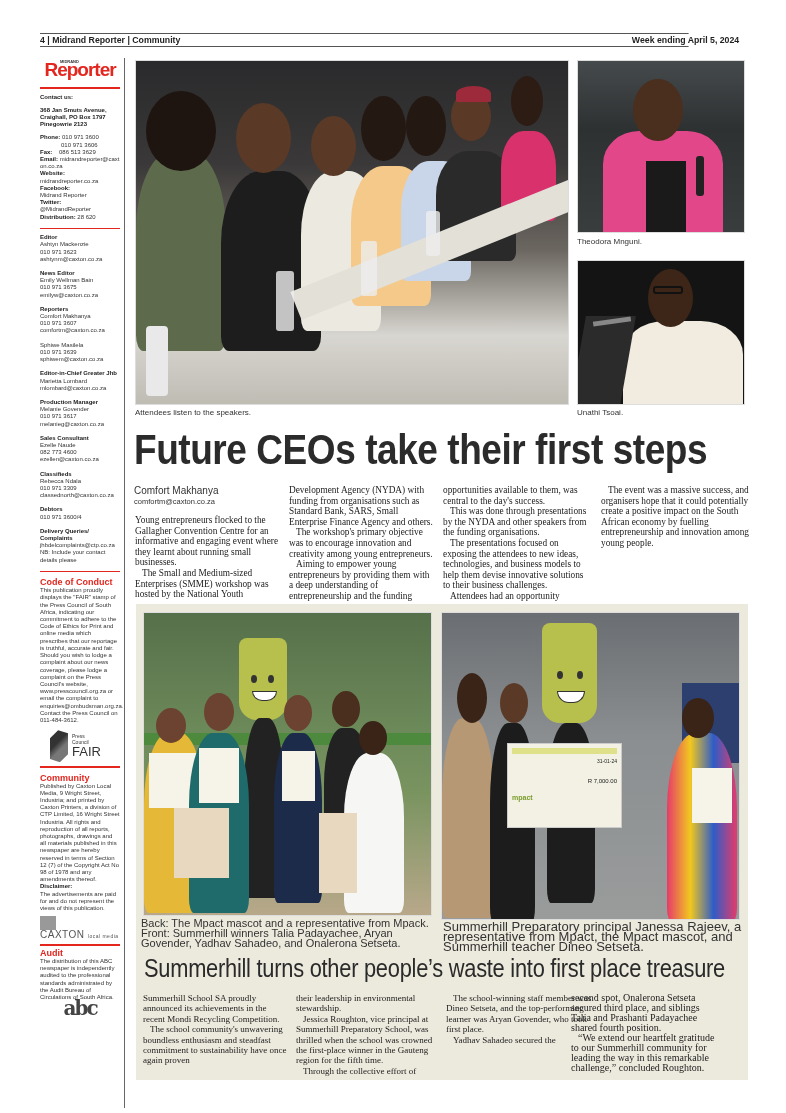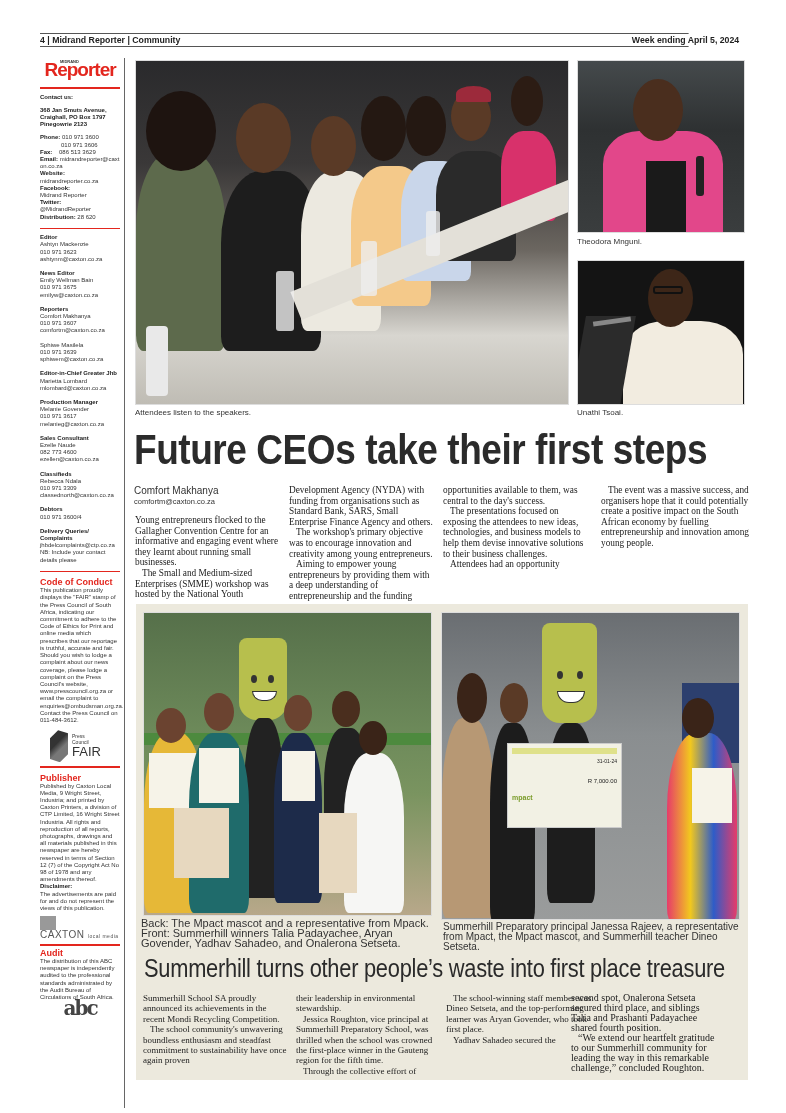--- a/index.html
+++ b/index.html
@@ -138,21 +138,21 @@
   <div>This publication proudly displays the "FAIR" stamp of the Press Council of South Africa, indicating our commitment to adhere to the Code of Ethics for Print and online media which prescribes that our reportage is truthful, accurate and fair. Should you wish to lodge a complaint about our news coverage, please lodge a complaint on the Press Council's website, www.presscouncil.org.za or email the complaint to enquiries@ombudsman.org.za. Contact the Press Council on 011-484-3612.</div>
   <div class="fair">
     <div class="mark"></div>
     <div class="txt">
         <div>Press</div>
         <div>Council</div>
         <div class="big">FAIR</div>
       </div>
   </div>
   <div class="redrule"></div>
-  <div class="sb-head">Publisher</div>
+  <div class="sb-head">Community</div>
   <div>Published by Caxton Local Media, 9 Wright Street, Industria; and printed by Caxton Printers, a division of CTP Limited, 16 Wright Street Industria. All rights and reproduction of all reports, photographs, drawings and all materials published in this newspaper are hereby reserved in terms of Section 12 (7) of the Copyright Act No 98 of 1978 and any amendments thereof.</div>
   <div class="b">Disclaimer:</div>
   <div>The advertisements are paid for and do not represent the views of this publication.</div>
   <div class="caxton">
     <div class="ic"></div>
     <div class="t"><span>CAXTON</span> <small>local media</small></div>
   </div>
   <div class="redrule" style="margin:1px 0 2px"></div>
   <div class="sb-head">Audit</div>
   <div>The distribution of this ABC newspaper is independently audited to the professional standards administrated by the Audit Bureau of Circulations of South Africa.</div>
@@ -210,20 +210,21 @@
   <p>Young entrepreneurs flocked to the Gallagher Convention Centre for an informative and engaging event where they learnt about running small businesses.</p>
   <p class="i">The Small and Medium-sized Enterprises (SMME) workshop was hosted by the National Youth</p>
 </div>
 <div class="col" style="left:289px;top:485px;width:145px">
   <p>Development Agency (NYDA) with funding from organisations such as Standard Bank, SARS, Small Enterprise Finance Agency and others.</p>
   <p class="i">The workshop's primary objective was to encourage innovation and creativity among young entrepreneurs.</p>
   <p class="i">Aiming to empower young entrepreneurs by providing them with a deep understanding of entrepreneurship and the funding</p>
 </div>
 <div class="col" style="left:443px;top:485px;width:150px">
   <p>opportunities available to them, was central to the day's success.</p>
+  <p class="i">This was done through presentations by the NYDA and other speakers from the funding organisations.</p>
   <p class="i">The presentations focused on exposing the attendees to new ideas, technologies, and business models to help them devise innovative solutions to their business challenges.</p>
   <p class="i">Attendees had an opportunity</p>
 </div>
 <div class="col" style="left:601px;top:485px;width:148px">
   <p class="i">The event was a massive success, and organisers hope that it could potentially create a positive impact on the South African economy by fuelling entrepreneurship and innovation among young people.</p>
 </div>
 
 <div class="feature"></div>
 
 <div class="photo" style="left:143px;top:612px;width:289px;height:304px;background:linear-gradient(180deg,#56704a 0%,#6d8a5a 40%,#7a9460 60%,#b8a88a 100%)">
@@ -265,21 +266,21 @@
   <div class="person" style="left:225px;top:120px;width:70px;height:190px;background:linear-gradient(90deg,#e63b6a,#f2c81e,#2e5cc8,#e63b6a)"></div>
   <div class="head" style="left:240px;top:85px;width:32px;height:40px;background:#3a2418"></div>
   <div style="position:absolute;left:65px;top:130px;width:115px;height:85px;background:#f2f1e4;border:1px solid #ccc;font-size:5px;padding:4px">
     <div style="background:#dfe18a;height:6px;margin-bottom:4px"></div>
     <div style="text-align:right">31-01-24</div>
     <div style="text-align:right;font-size:6px;margin-top:14px">R 7,000.00</div>
     <div style="color:#7b9c2a;font-weight:bold;font-size:7px;margin-top:10px">mpact</div>
   </div>
   <div style="position:absolute;left:250px;top:155px;width:40px;height:55px;background:#f6f3e8"></div>
 </div>
-<div class="cap" style="left:443px;top:922px;width:300px;font-size:10px">Summerhill Preparatory principal Janessa Rajeev, a representative from Mpact, the Mpact mascot, and Summerhill teacher Dineo Setseta.</div>
+<div class="cap" style="left:443px;top:922px;width:300px;font-size:13px">Summerhill Preparatory principal Janessa Rajeev, a representative from Mpact, the Mpact mascot, and Summerhill teacher Dineo Setseta.</div>
 
 <div class="headline2">Summerhill turns other people’s waste into first place treasure</div>
 
 <div class="col" style="left:143px;top:993px;width:145px;font-size:9px;line-height:10.4px">
   <p>Summerhill School SA proudly announced its achievements in the recent Mondi Recycling Competition.</p>
   <p class="i">The school community's unwavering boundless enthusiasm and steadfast commitment to sustainability have once again proven</p>
 </div>
 <div class="col" style="left:296px;top:993px;width:148px;font-size:9px;line-height:10.4px">
   <p>their leadership in environmental stewardship.</p>
   <p class="i">Jessica Roughton, vice principal at Summerhill Preparatory School, was thrilled when the school was crowned the first-place winner in the Gauteng region for the fifth time.</p>

